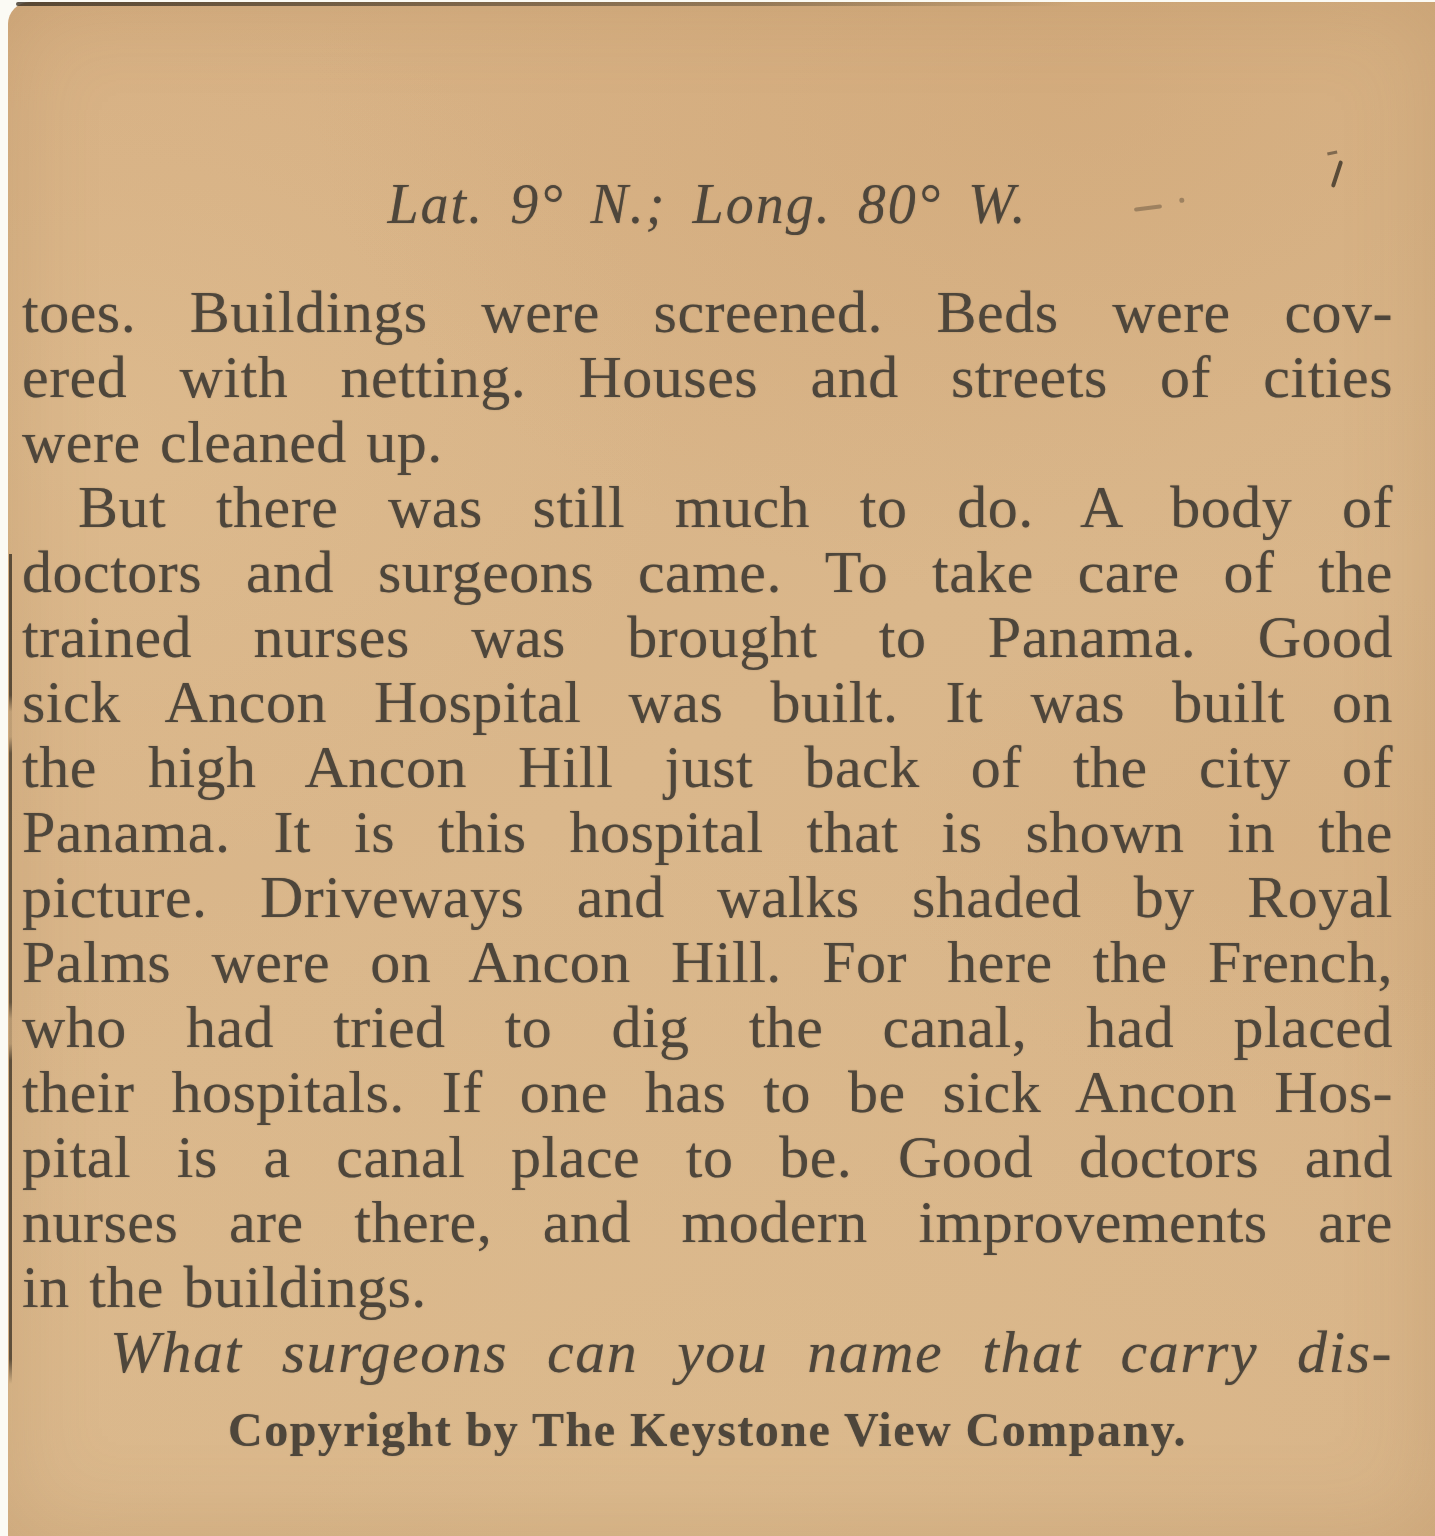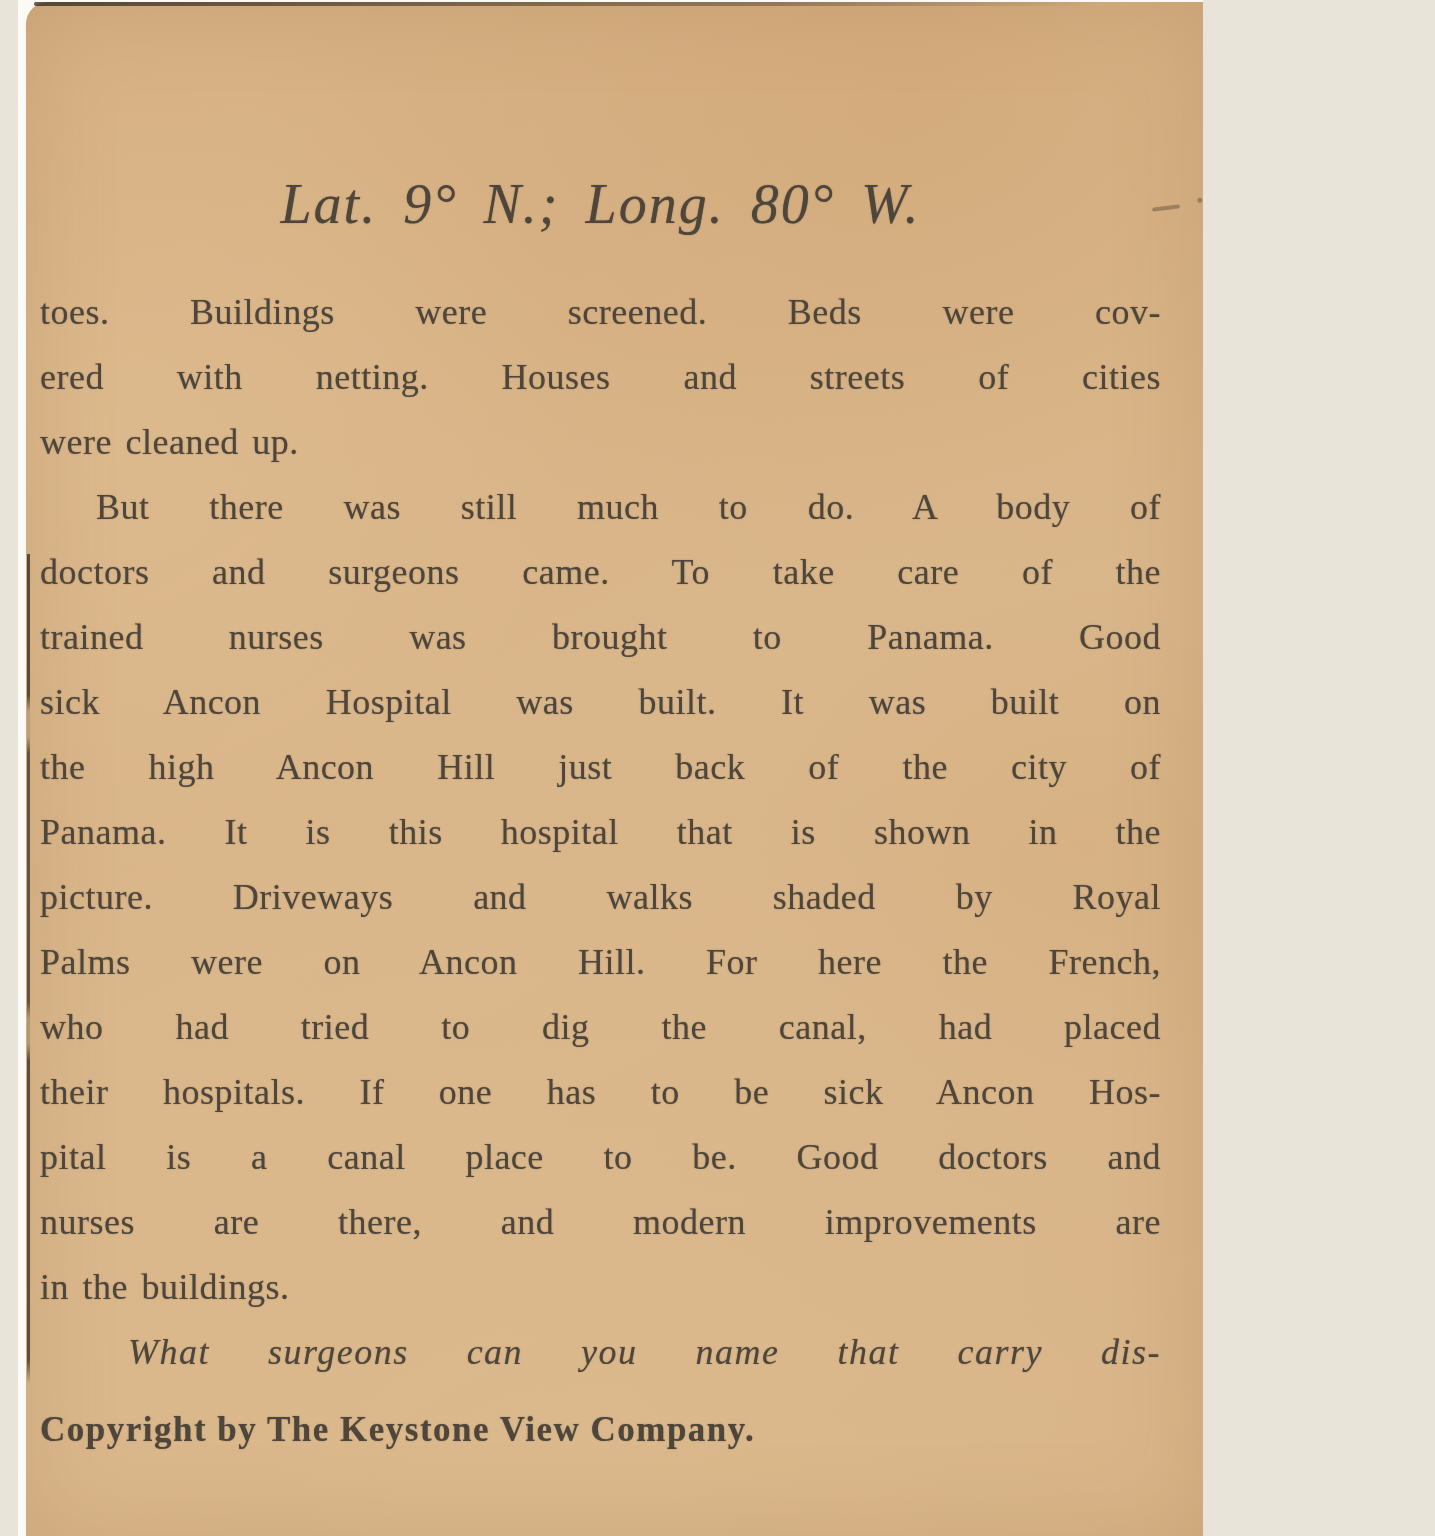--- a/index.html
+++ b/index.html
@@ -2,26 +2,25 @@
 <html><head>
 <meta charset="utf-8">
 <style>
   html, body {
     margin: 0;
     padding: 0;
     background: #e9e4da;
   }
   .page {
     position: relative;
-    width: 1185px;
+    width: 1435px;
     height: 1536px;
     background: #fbfaf4;
     overflow: hidden;
     font-family: "Liberation Serif", "DejaVu Serif", serif;
-    margin-left: 18px;
   }
   
   .card {
     position: absolute;
     top: 2px;
     left: 8px;
     right: 0;
     bottom: 0;
     border-top-left-radius: 22px;
     color: #4e463b;
@@ -116,42 +115,43 @@
     text-align: center;
     font-style: italic;
     font-weight: 400;
     font-size: 56px;
     line-height: 72px;
     letter-spacing: 2px;
     word-spacing: 10px;
   }
   .bodytext {
     margin-top: 40px;
-    font-size: 36px;
+    font-size: 60px;
     line-height: 65px;
     letter-spacing: 0.5px;
     word-spacing: 4px;
   }
   .para { margin: 0; }
   .para.italic {
     font-style: italic;
     letter-spacing: 1.5px;
   }
   .line {
     display: block;
     text-align: justify;
     text-align-last: justify;
   }
   .line.flush { text-align-last: left; }
   .line.ind1 { padding-left: 56px; }
   .line.ind2 { padding-left: 88px; }
   .copyright {
     margin-top: 16px;
+    text-align: center;
     font-weight: 700;
-    font-size: 35px;
+    font-size: 48px;
     line-height: 58px;
     letter-spacing: 1.5px;
   }
 </style>
 </head>
 <body>
 
 <div class="page">
   <div class="card">
     <div class="top-edge"></div>

